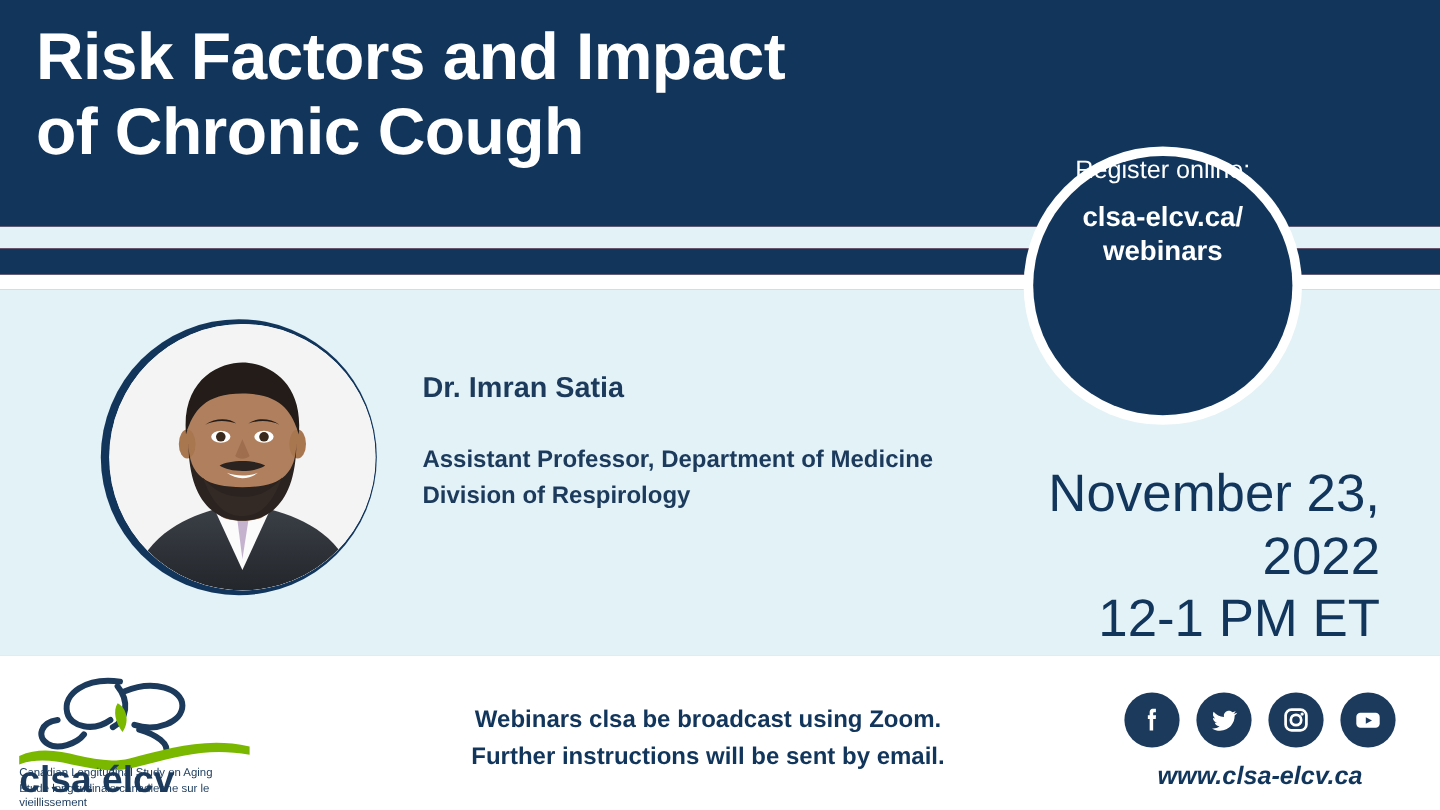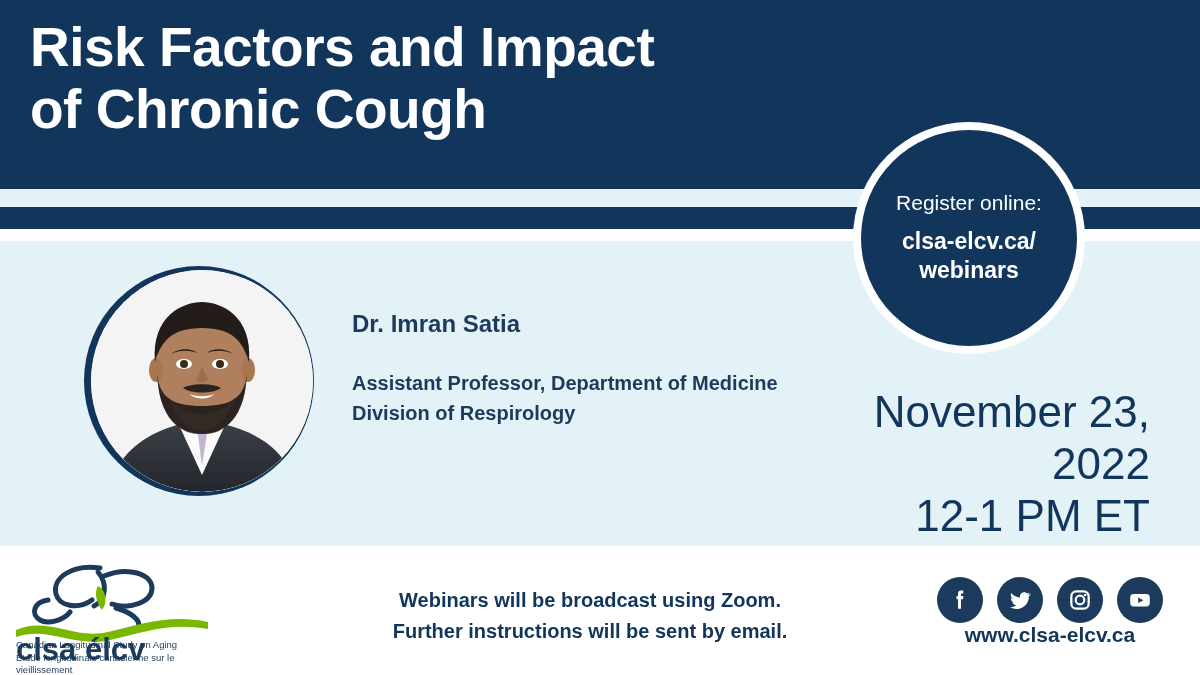--- a/index.html
+++ b/index.html
@@ -31,21 +31,21 @@
   
   .badge-ring {
     position:absolute; left:853px; top:122px;
     width:232px; height:232px; border-radius:50%;
     background:#ffffff;
   }
   .badge {
     position:absolute; left:861px; top:130px;
     width:216px; height:216px; border-radius:50%;
     background:#12355B;
-    display:flex; flex-direction:column; align-items:center; justify-content:center;
+    display:flex; flex-direction:column; align-items:center; justify-content:flex-start;
     text-align:center; color:#ffffff;
   }
   .badge-label { font-size:21px; font-weight:400; margin-bottom:12px; }
   .badge-url { font-size:23px; font-weight:700; line-height:1.25; }
 
   
   .datetime {
     position:absolute; left:790px; top:386px; width:360px;
     text-align:right; color:#12355B;
     font-size:44px; font-weight:400; line-height:1.18;
@@ -83,22 +83,22 @@
   
   .social { position:absolute; left:930px; top:577px; width:240px; }
   .social-row { display:flex; gap:14px; justify-content:center; }
   .social-icon {
     width:46px; height:46px; border-radius:50%;
     background:#1B3A5C;
     display:flex; align-items:center; justify-content:center;
   }
   .social-icon svg { display:block; }
   .site-url {
-    text-align:center;
-    color:#12355B; font-size:21px; font-weight:700;
+    margin-top:12px; text-align:center;
+    color:#12355B; font-size:21px; font-weight:700;font-style:italic;
   }
 </style>
 </head>
 <body>
 
 <div class="poster">
 
   <div class="band-header"></div>
   <div class="band-light-1"></div>
   <div class="band-navy-2"></div>
@@ -198,21 +198,21 @@
 
       <text x="4" y="104" font-family="'Liberation Sans', sans-serif" font-size="31" font-weight="700" fill="#1B3A5C">clsa élcv</text>
     </svg>
     <div style="position:absolute; left:4px; top:83px; width:212px; color:#1B3A5C; font-size:9.5px; line-height:1.32;">
       <div>Canadian Longitudinal Study on Aging</div>
       <div>Étude longitudinale canadienne sur le vieillissement</div>
     </div>
   </div>
 
   <div class="footer-note">
-    <div>Webinars will be broadcast using Zoom.</div>
+    <div>Webinars clsa be broadcast using Zoom.</div>
     <div>Further instructions will be sent by email.</div>
   </div>
 
   <div class="social">
     <div class="social-row">
       <div class="social-icon">
         <svg width="26" height="26" viewBox="0 0 24 24" fill="#ffffff">
           <path d="M15.1 8.4h-2.2V6.9c0-.7.5-.9.8-.9h1.3V3.3h-2c-2.3 0-2.8 1.7-2.8 2.8v2.3H8.8v2.8h1.4V20h2.7v-8.8h2l.2-2.8z"></path>
         </svg>
       </div>

